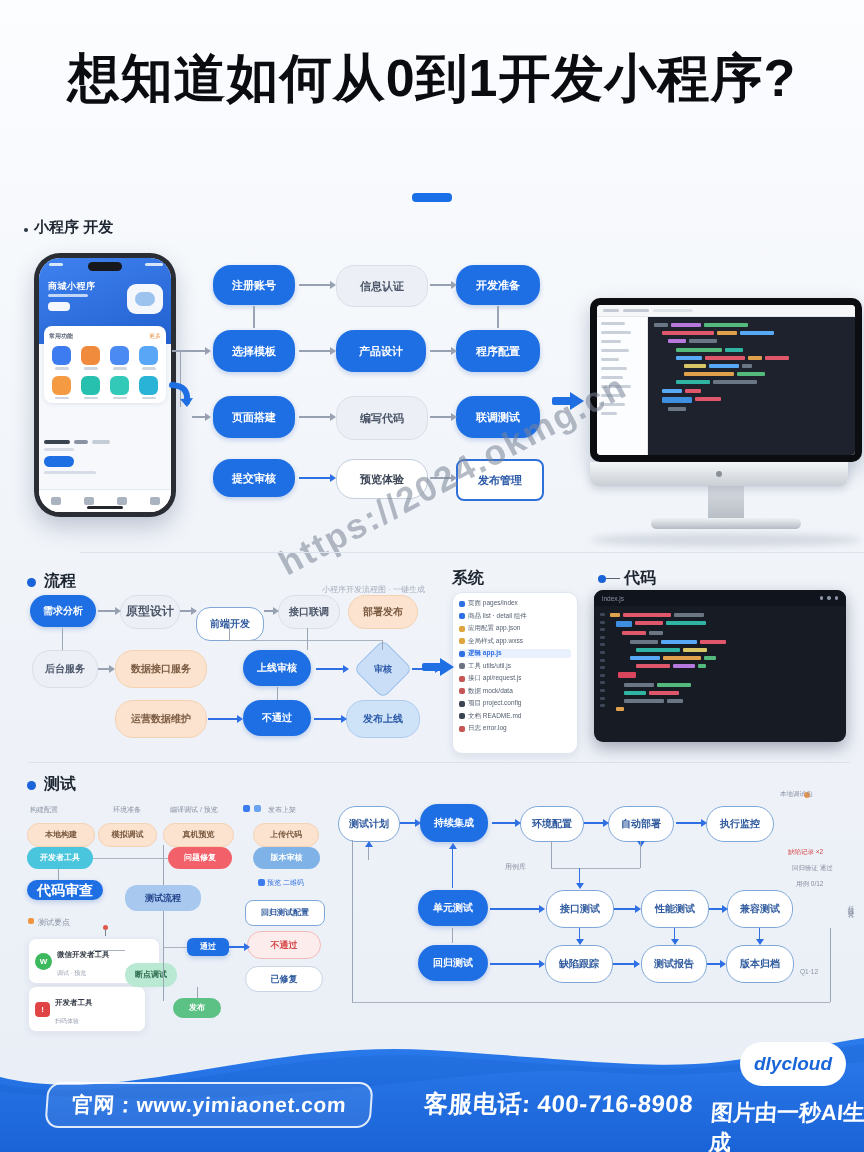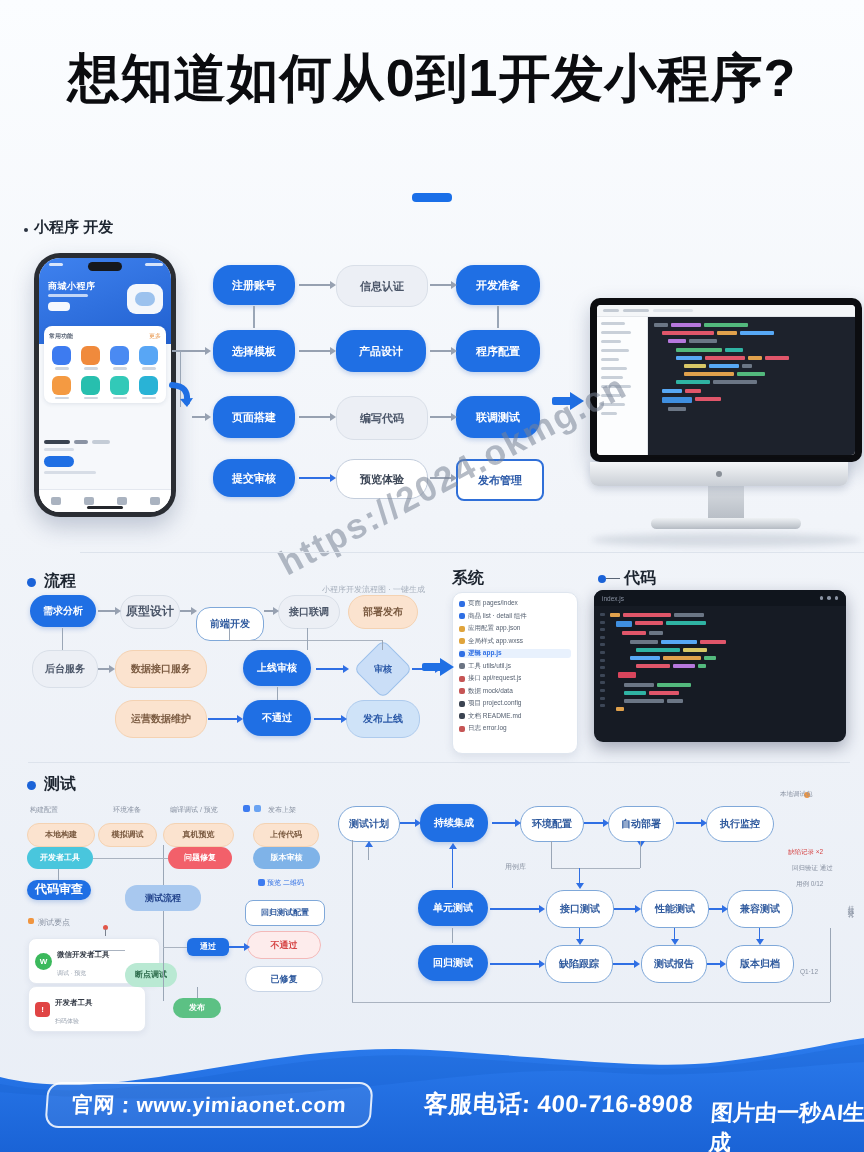--- a/index.html
+++ b/index.html
@@ -548,21 +548,21 @@
 
   <div class="fb peach" style="left:27px;top:823px;width:66px;height:22px;font-size:8px;">本地构建</div>
   <div class="fb peach" style="left:98px;top:823px;width:57px;height:22px;font-size:8px;">模拟调试</div>
   <div class="fb peach" style="left:163px;top:823px;width:69px;height:22px;font-size:8px;">真机预览</div>
   <div class="fb peach" style="left:253px;top:823px;width:64px;height:22px;font-size:8px;">上传代码</div>
 
   <div class="fb cyan" style="left:27px;top:847px;width:66px;height:22px;font-size:8px;">开发者工具</div>
   <div class="fb red" style="left:168px;top:847px;width:64px;height:22px;font-size:8px;">问题修复</div>
   <div class="fb mblue" style="left:253px;top:847px;width:67px;height:22px;font-size:8px;">版本审核</div>
 
-  <div class="fb blue" style="left:27px;top:880px;width:64px;height:20px;font-size:12px;">代码审查</div>
+  <div class="fb blue" style="left:27px;top:880px;width:76px;height:20px;font-size:14px;">代码审查</div>
   <div class="fb bigc" style="left:125px;top:885px;width:76px;height:26px;font-size:9px;border-radius:12px;">测试流程</div>
   <div class="tinylab" style="left:258px;top:878px;color:#2f6fe4;"><span class="chipblue" style="margin-right:2px;"></span><span>预览 二维码</span></div>
   <div class="fb outline" style="left:245px;top:900px;width:78px;height:24px;font-size:8px;border-radius:8px;">回归测试配置</div>
 
   <div style="position:absolute;left:28px;top:918px;width:6px;height:6px;border-radius:2px;background:#f0953f;"></div>
   <div class="tinylab" style="left:38px;top:917px;font-size:8px;">测试要点</div>
 
   <div class="card" style="left:28px;top:938px;width:118px;">
     <span class="cicon" style="width:17px;height:17px;border-radius:50%;background:#3bb95c;">W</span>
     <span><span class="ct1">微信开发者工具</span><br>
@@ -647,15 +647,16 @@
       <linearGradient id="fg" x1="0" y1="0" x2="0" y2="1">
         <stop offset="0" stop-color="#2b7bed"></stop>
           <stop offset="1" stop-color="#1a63d6"></stop>
       </linearGradient>
     </defs>
     <path d="M0,55 C120,85 260,18 430,28 C560,36 650,48 720,40 C790,32 832,20 864,16 L864,130 L0,130 Z" fill="url(#fg)"></path>
     <path d="M0,62 C130,88 270,26 430,34 C560,42 650,52 720,44 C790,36 832,26 864,22 L864,40 C790,44 700,58 600,50 C450,40 300,95 0,70 Z" fill="#125ac9" opacity="0.25"></path>
   </svg>
   <div class="fitem fpill">官网：www.yimiaonet.com</div>
   <div class="fitem fphone">客服电话: 400-716-8908</div>
+  <div class="fbadge">dlycloud</div>
   <div class="fitem fcap">图片由一秒AI生成</div>
 
 </div>
 
 </body></html>

